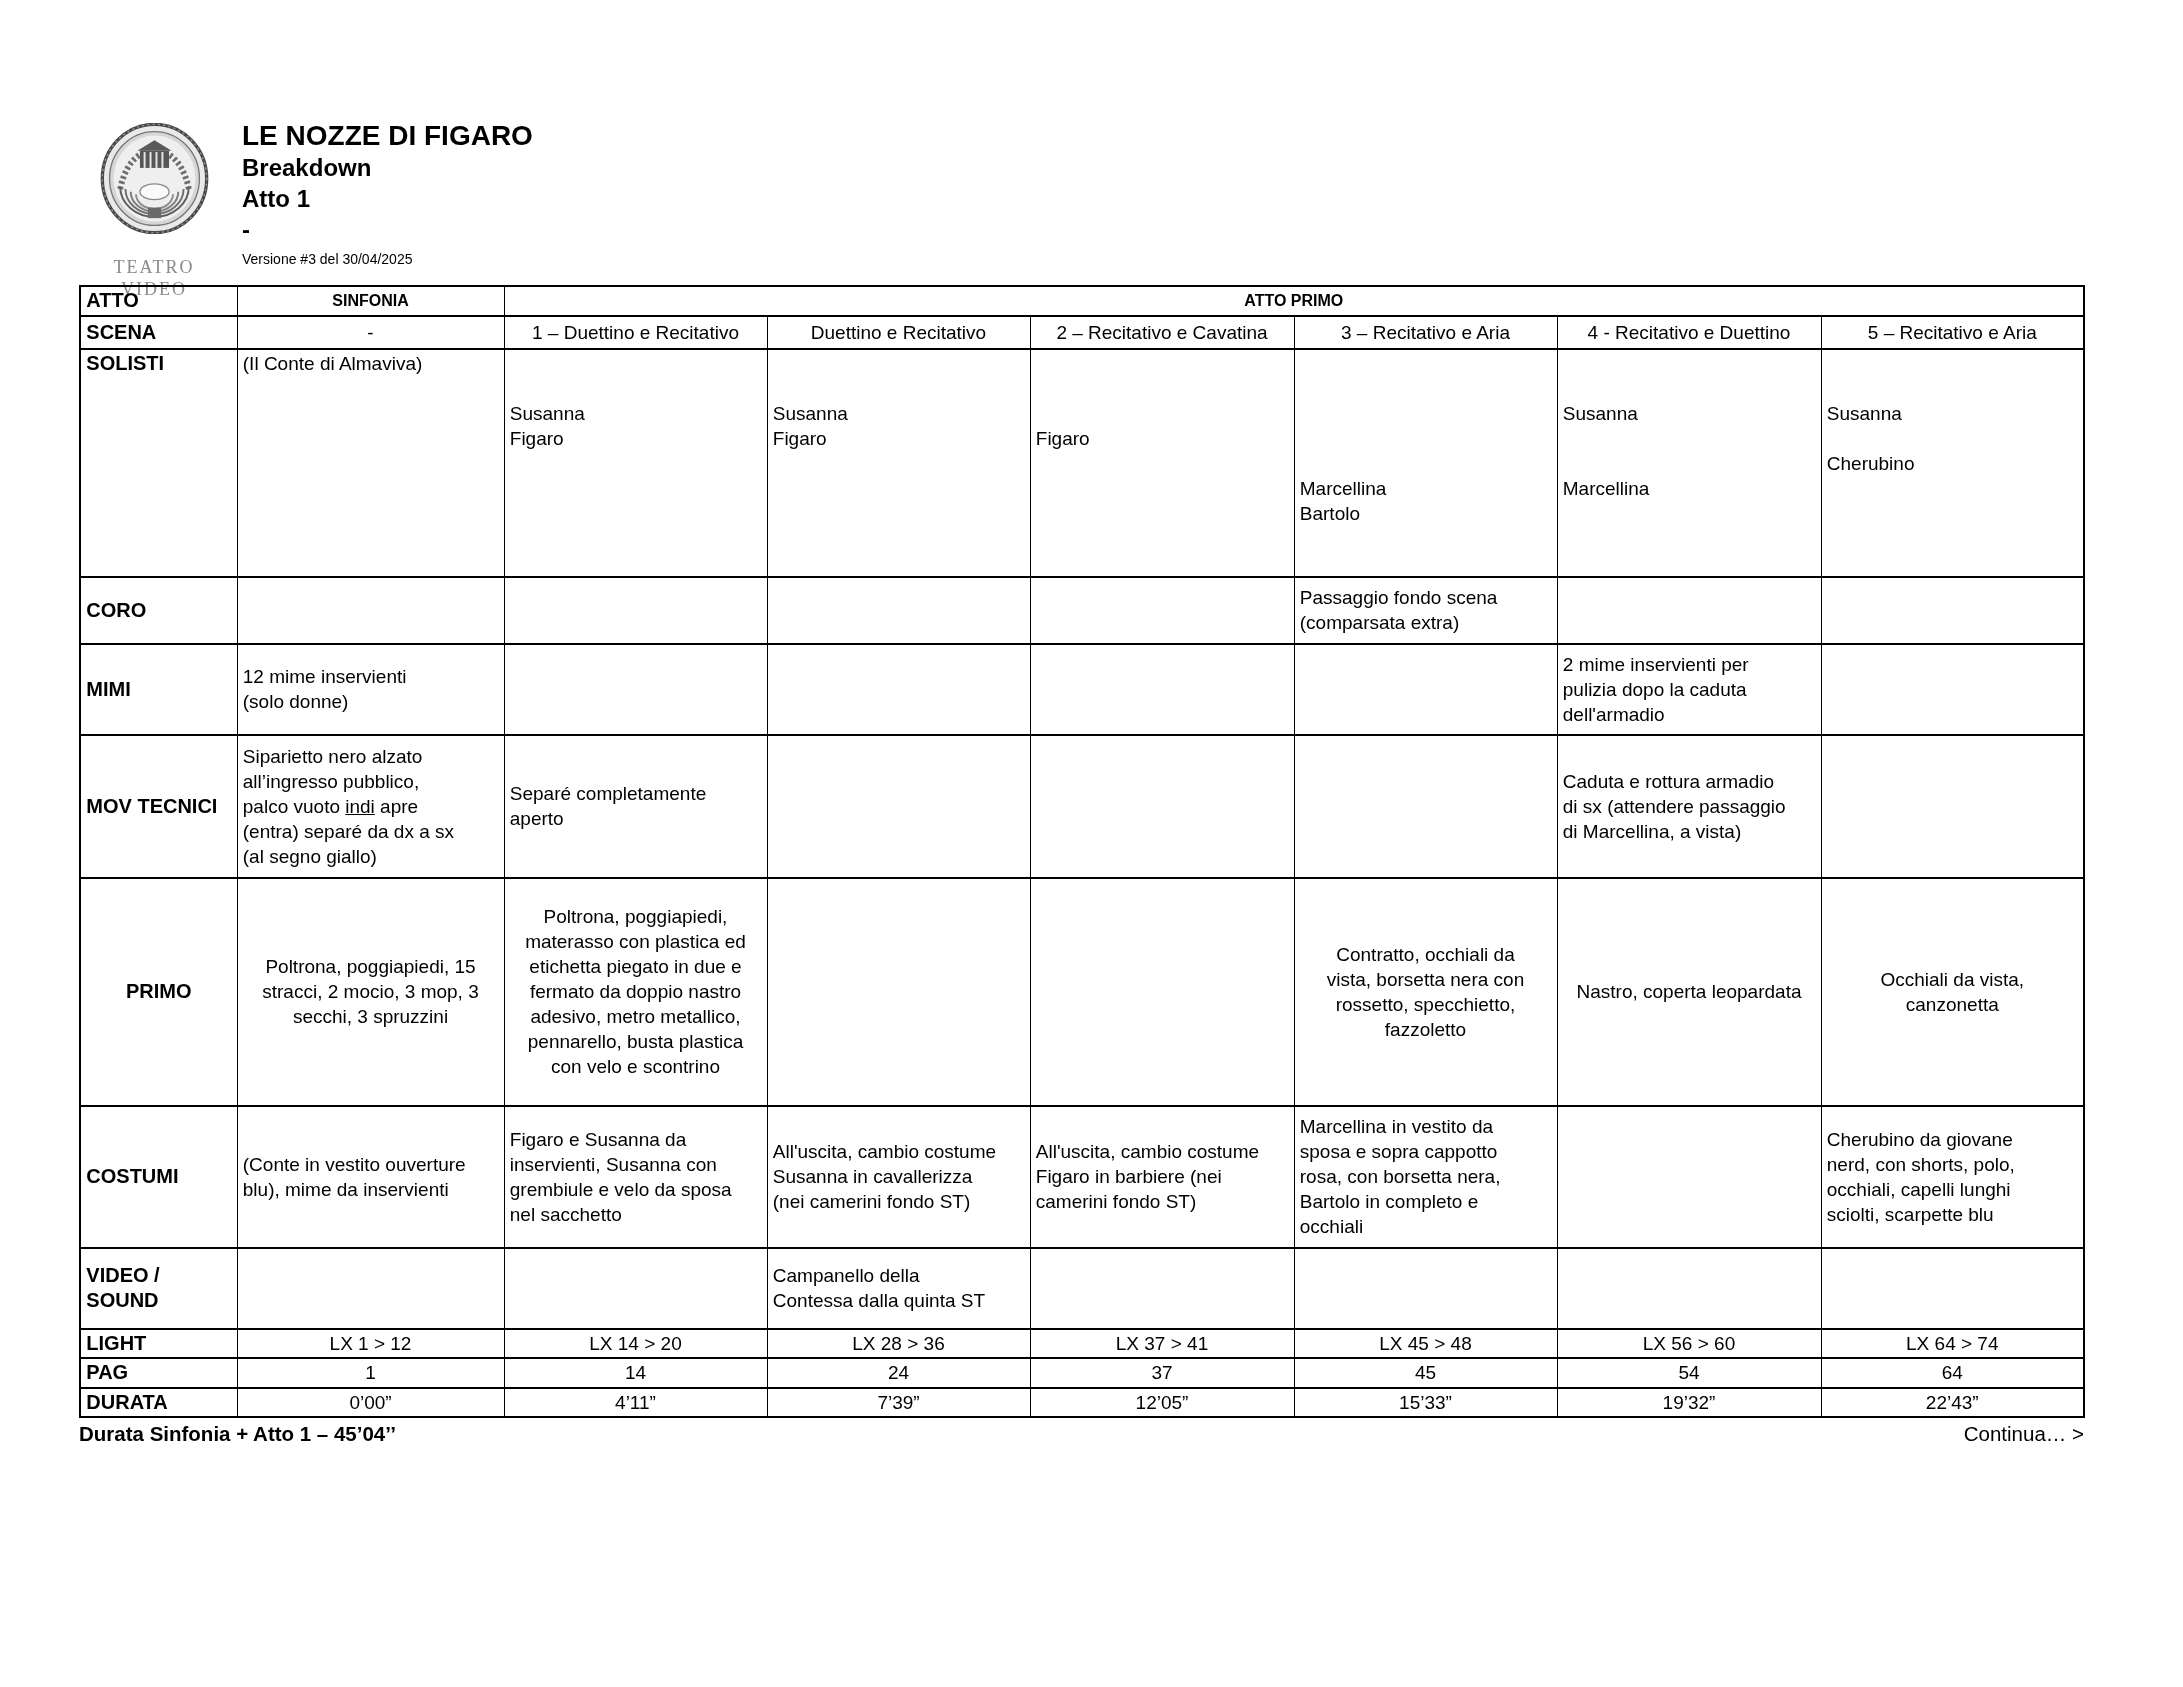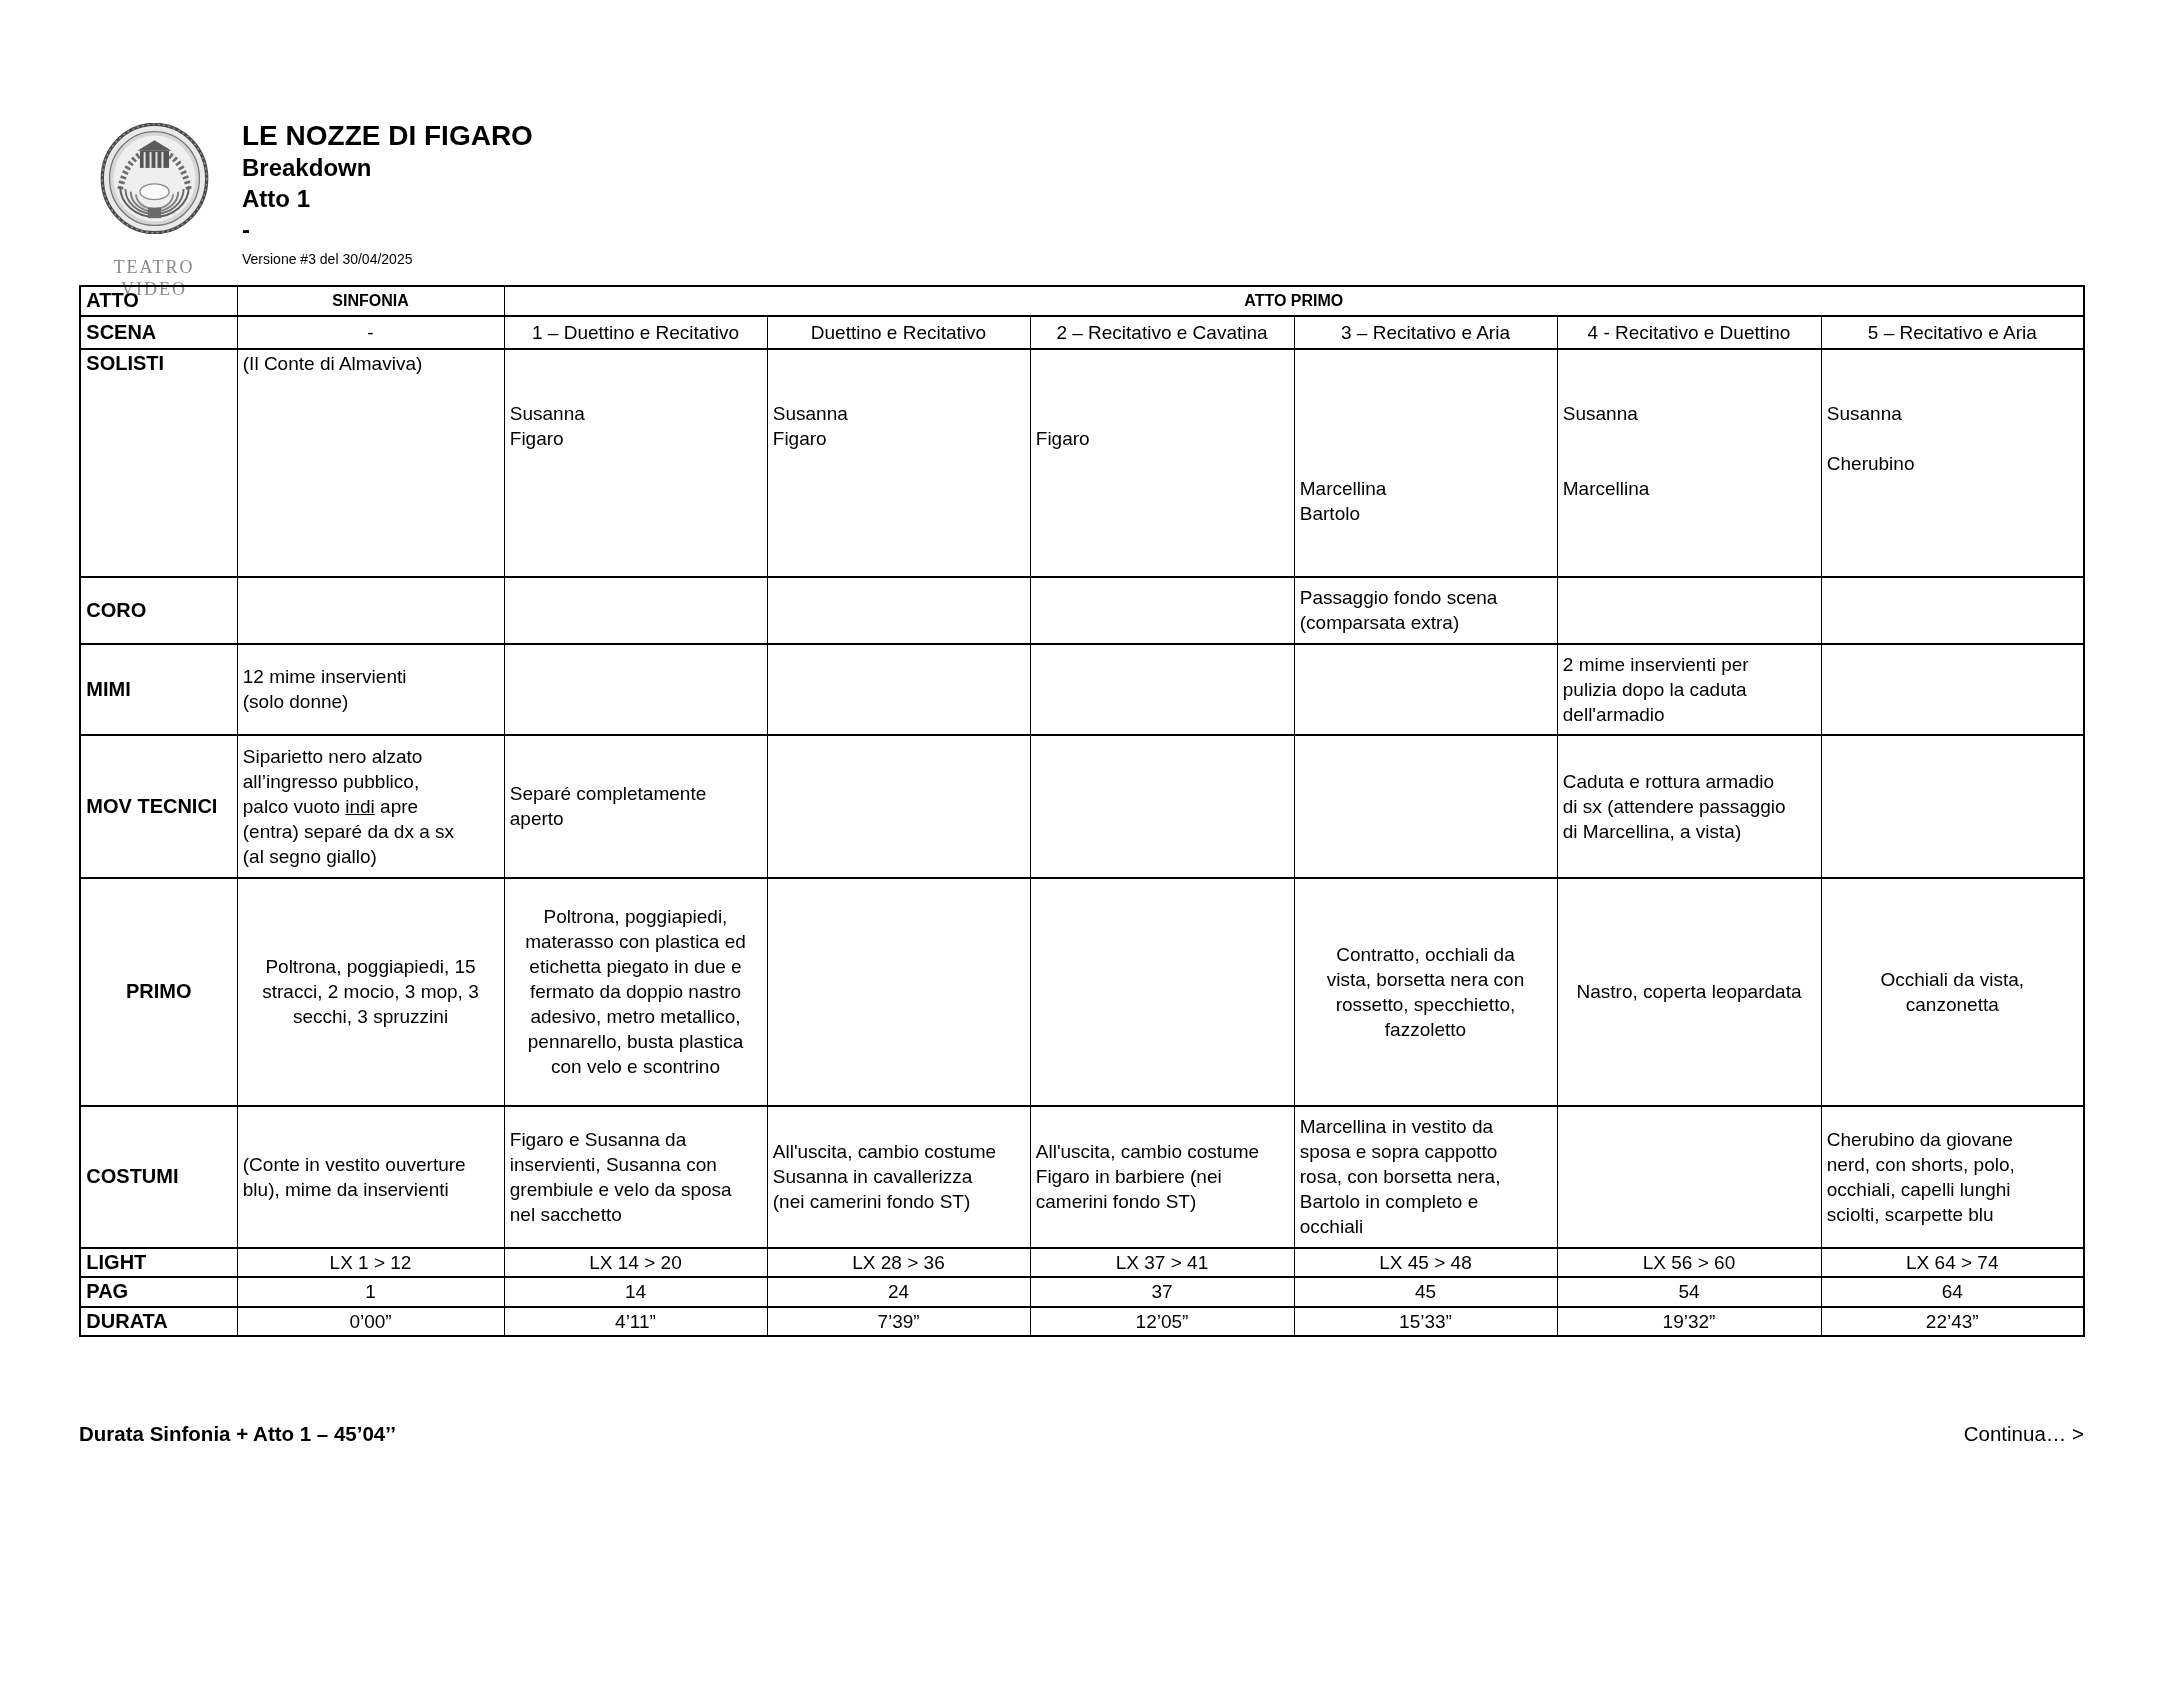--- a/index.html
+++ b/index.html
@@ -237,20 +237,32 @@
 rosa, con borsetta nera,
 Bartolo in completo e
 occhiali</td>
       <td></td>
       <td>Cherubino da giovane
 nerd, con shorts, polo,
 occhiali, capelli lunghi
 sciolti, scarpette blu</td>
     </tr>
 
+    <tr class="r-video">
+      <td class="lbl">VIDEO /
+SOUND</td>
+      <td></td>
+      <td></td>
+      <td>Campanello della
+Contessa dalla quinta ST</td>
+      <td></td>
+      <td></td>
+      <td></td>
+      <td></td>
+    </tr>
 
     <tr class="r-light">
       <td class="lbl">LIGHT</td>
       <td class="ctr">LX 1 &gt; 12</td>
       <td class="ctr">LX 14 &gt; 20</td>
       <td class="ctr">LX 28 &gt; 36</td>
       <td class="ctr">LX 37 &gt; 41</td>
       <td class="ctr">LX 45 &gt; 48</td>
       <td class="ctr">LX 56 &gt; 60</td>
       <td class="ctr">LX 64 &gt; 74</td>

